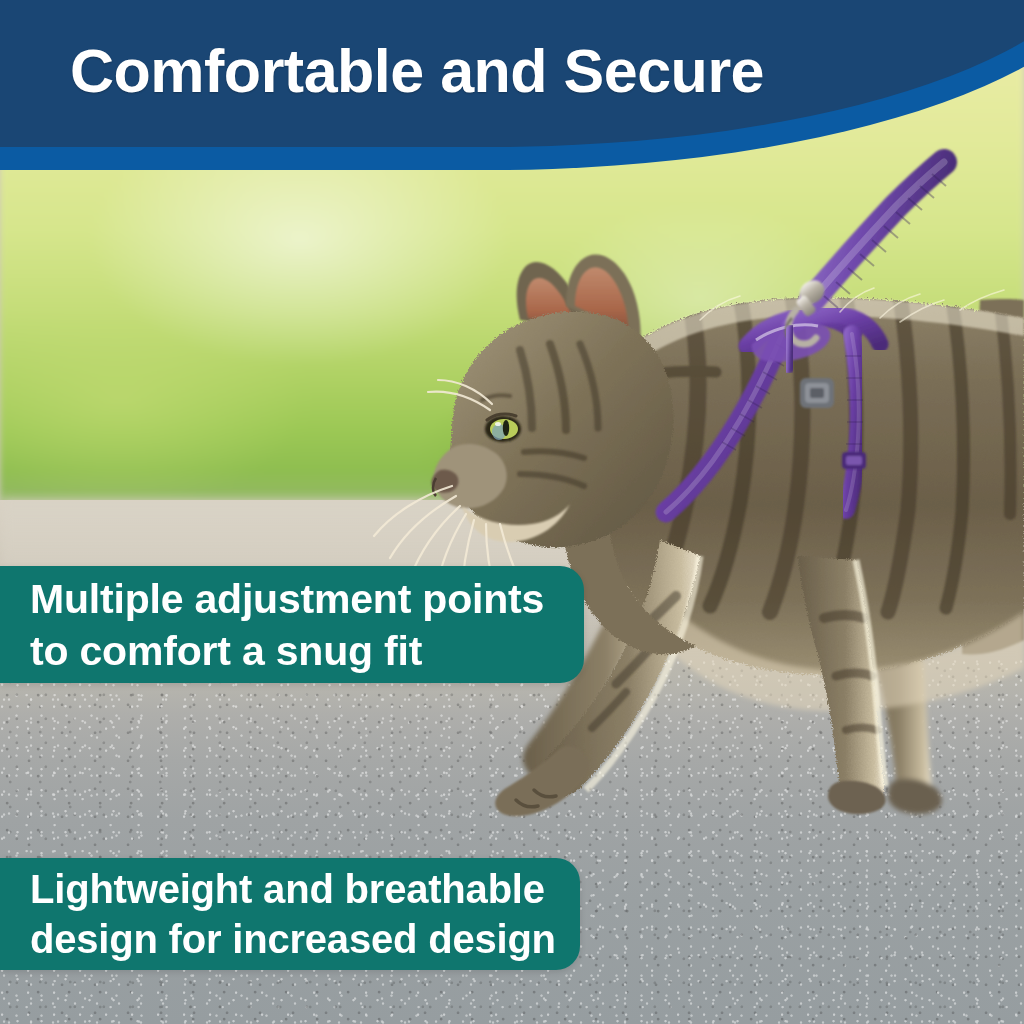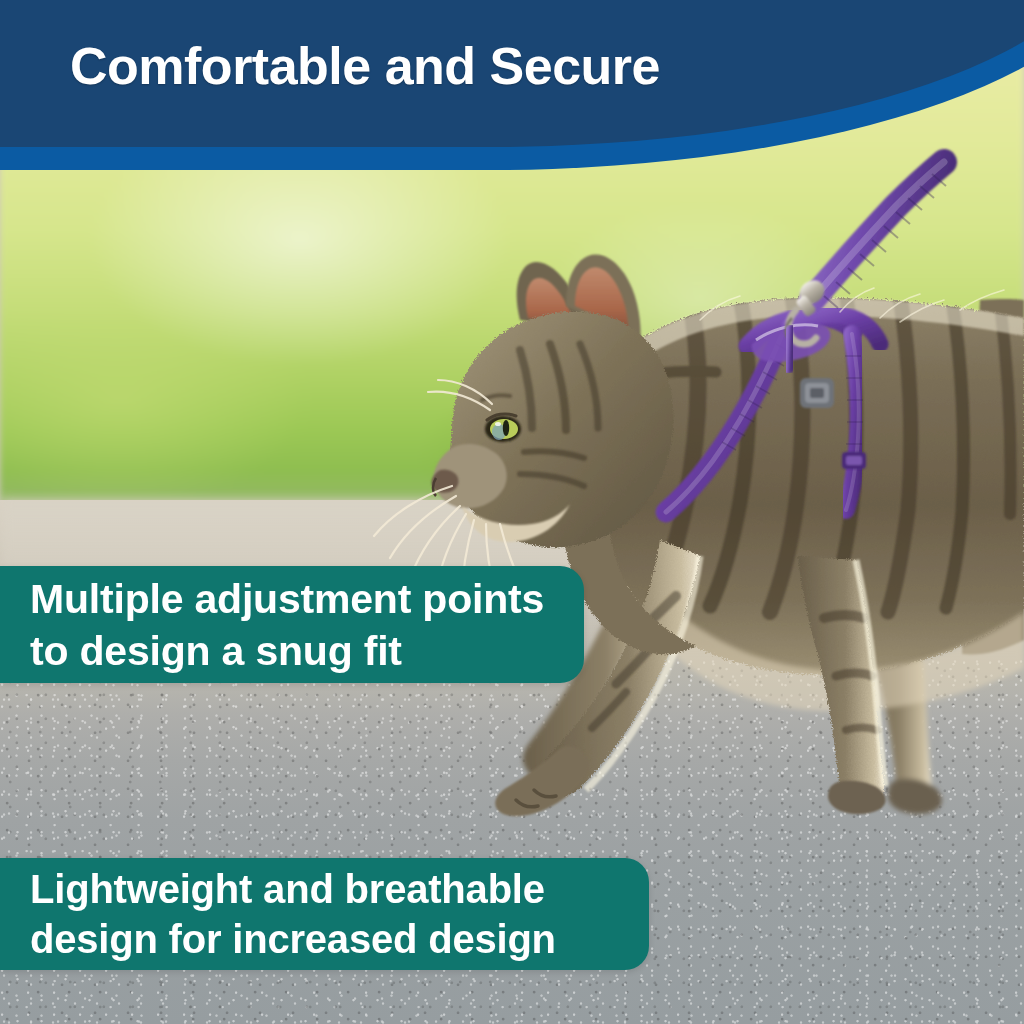--- a/index.html
+++ b/index.html
@@ -137,21 +137,21 @@
     height: 397px;
     background: #1a4674;
     border-bottom-right-radius: 620px 215px;
   }
   .header-title {
     position: absolute;
     left: 70px;
     top: 36px;
     margin: 0;
     font-family: "Liberation Sans", sans-serif;
-    font-size: 52px;
+    font-size: 61px;
     font-weight: 600;
     letter-spacing: -0.5px;
     color: #ffffff;
     white-space: nowrap;
     text-shadow: 0 1px 2px rgba(0,0,0,0.25);
   }
 
   
   .callout {
     position: absolute;
@@ -178,21 +178,21 @@
     top: 566px;
     width: 584px;
     height: 117px;
     padding: 0 0 0 30px;
     font-size: 41px;
     line-height: 52px;
   }
   #callout-lightweight {
     left: 0;
     top: 858px;
-    width: 649px;
+    width: 580px;
     height: 112px;
     padding: 0 0 0 30px;
     font-size: 40px;
     line-height: 50px;
   }
 </style>
 </head>
 <body>
 
 <div class="poster">
@@ -504,21 +504,21 @@
   </div>
 
   <div class="header-band">
     <div class="header-accent"></div>
     <div class="header-navy"></div>
   </div>
   <h1 class="header-title">Comfortable and Secure</h1>
 
   <div class="callout" id="callout-adjustment">
     <span class="line">Multiple adjustment points</span>
-    <span class="line">to design a snug fit</span>
+    <span class="line">to comfort a snug fit</span>
   </div>
 
   <div class="callout" id="callout-lightweight">
     <span class="line">Lightweight and breathable</span>
     <span class="line">design for increased design</span>
   </div>
 
 </div>
 
 </body></html>

